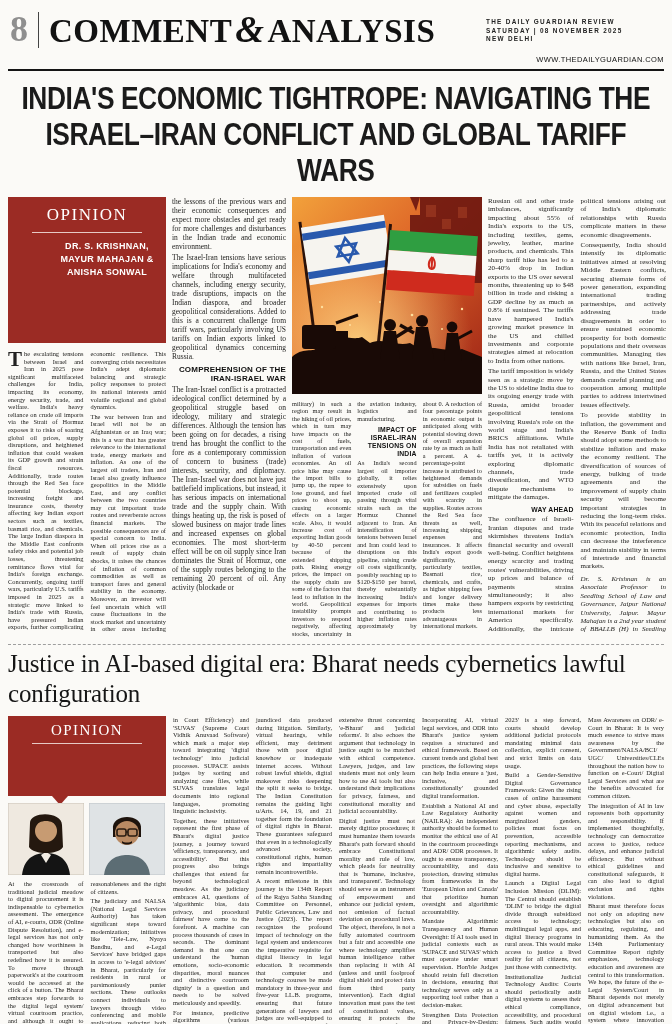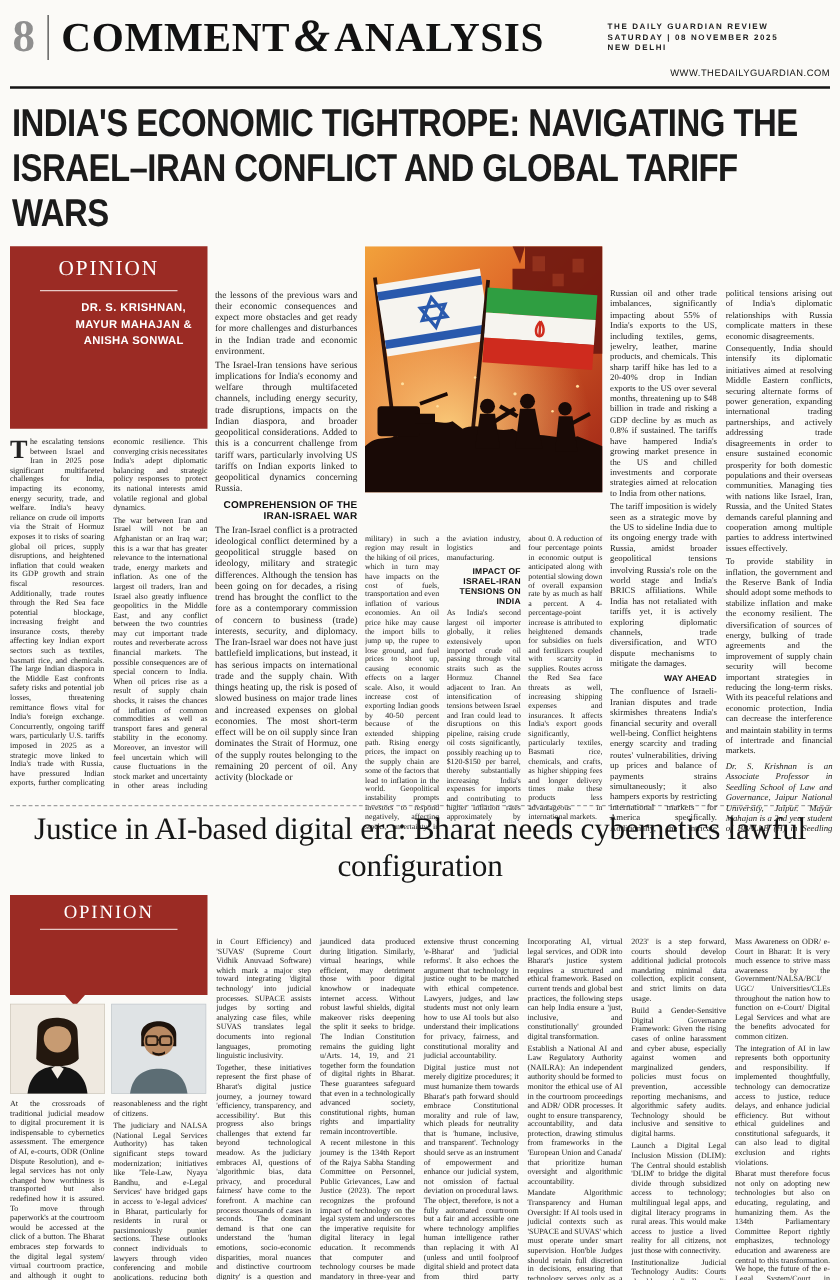--- a/index.html
+++ b/index.html
@@ -19,39 +19,39 @@
   .pageno{font-family:"Liberation Serif",serif;font-weight:700;font-size:36px;line-height:38px;color:#8f8f8f;padding:0 10px 0 2px;}
   .mast-divider{width:1px;height:36px;background:#444;margin:2px 10px 0 0;}
   .mast-title{font-family:"Liberation Serif",serif;font-weight:700;font-size:33px;line-height:40px;letter-spacing:.5px;color:#121212;white-space:nowrap;}
   .mast-title .amp{font-style:italic;font-size:37px;padding:0 3px;}
   .mast-info{margin-left:auto;text-align:left;padding-top:8px;width:178px;}
   .mast-info div{font-family:"Liberation Sans",sans-serif;font-weight:700;font-size:6.4px;letter-spacing:1.3px;line-height:8.5px;color:#222;}
   .mast-url-row{text-align:right;margin-top:-8px;}
   .mast-url-row span{font-family:"Liberation Sans",sans-serif;font-weight:400;font-size:7.5px;letter-spacing:.4px;color:#111;}
   .rule{border-bottom:2.5px solid #151515;margin-top:3px;}
   
-  .headline1{text-align:left;margin:10px 0 8px 0;}
+  .headline1{text-align:center;margin:10px 0 8px 0;}
   .headline1 .cond{
     display:inline-block;font-family:"Liberation Sans",sans-serif;font-weight:800;
     font-size:31px;line-height:36px;letter-spacing:-.5px;color:#1b1b1b;
     transform:scaleX(.85);transform-origin:center;width:117%;margin-left:-8.5%;
   }
   
   .a1-grid{display:grid;grid-template-columns:158px 114px 190px 178px;column-gap:6px;height:441px;}
   .opinion-box{
     background:var(--opinion-red);color:#fff;text-align:center;
     display:flex;flex-direction:column;align-items:center;justify-content:flex-start;
     padding:8px 6px;
   }
   .a1-left .opinion-box{height:146px;}
   .op-label{font-family:"Liberation Serif",serif;font-size:17px;letter-spacing:1.5px;font-weight:400;}
   .op-rule{width:110px;height:1px;background:#e7c9c5;margin:7px 0 7px 0;}
   .op-authors{font-family:"Liberation Sans",sans-serif;font-weight:700;font-size:9px;line-height:13px;letter-spacing:.3px;margin-left:40px;}
   
-  .textblock{overflow:hidden;text-align:justify;margin-top:34px;}
+  .textblock{overflow:hidden;text-align:justify;}
   .textblock p{margin:0 0 2px 0;}
   .two-col{column-count:2;column-gap:7px;column-fill:auto;}
   .three-col{column-count:3;column-gap:6px;column-fill:auto;}
   .six-col{column-count:6;column-gap:7px;column-fill:auto;}
   .one-col{column-count:1;}
   .h282{height:283px;margin-top:7px;}
   .h436{height:441px;}
   .h236{height:237px;}
   .h170{height:166px;margin-top:5px;}
   .h342{height:344px;}
@@ -71,21 +71,21 @@
     font-size:21px;line-height:16px;padding:1px 2px 0 0;color:#222;
   }
   
   .news-image{width:190px;height:197px;margin-bottom:6px;}
   .news-image svg{display:block;}
   
   .dashed-divider{border-top:1px dashed #9f9f9f;margin:6px 0 4px 0;}
   
   .headline2{
     font-family:"Liberation Serif",serif;font-weight:500;font-size:25px;
-    line-height:30px;letter-spacing:-.2px;color:#161616;margin:2px 0 7px 0;text-align:center;
+    line-height:30px;letter-spacing:-.2px;color:#161616;margin:2px 0 7px 0;
   }
   .a2-grid{display:grid;grid-template-columns:158px 1fr;column-gap:7px;height:346px;}
   .a2-left .opinion-box{height:80px;padding:6px;}
   .a2-left .op-label{font-size:15px;}
   .a2-left .op-rule{margin:4px 0;}
   .a2-left .op-authors{font-size:8.4px;line-height:11.5px;}
   .op-tail{width:0;height:0;border-left:8px solid transparent;border-right:8px solid transparent;border-top:9px solid var(--opinion-red);margin-left:44px;}
   .photos{display:flex;gap:5px;margin-top:-2px;}
   .photos svg{display:block;}
 </style>

